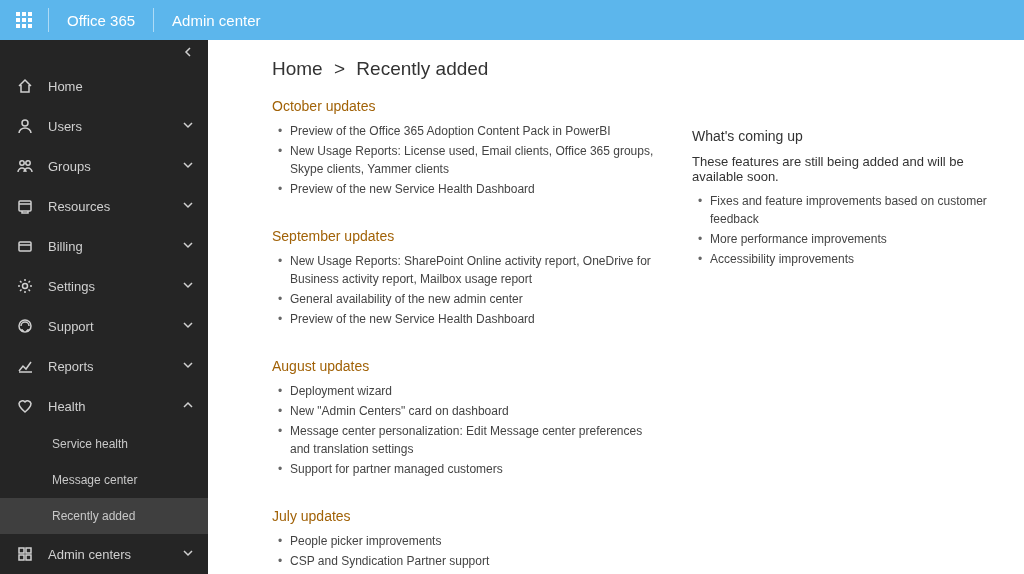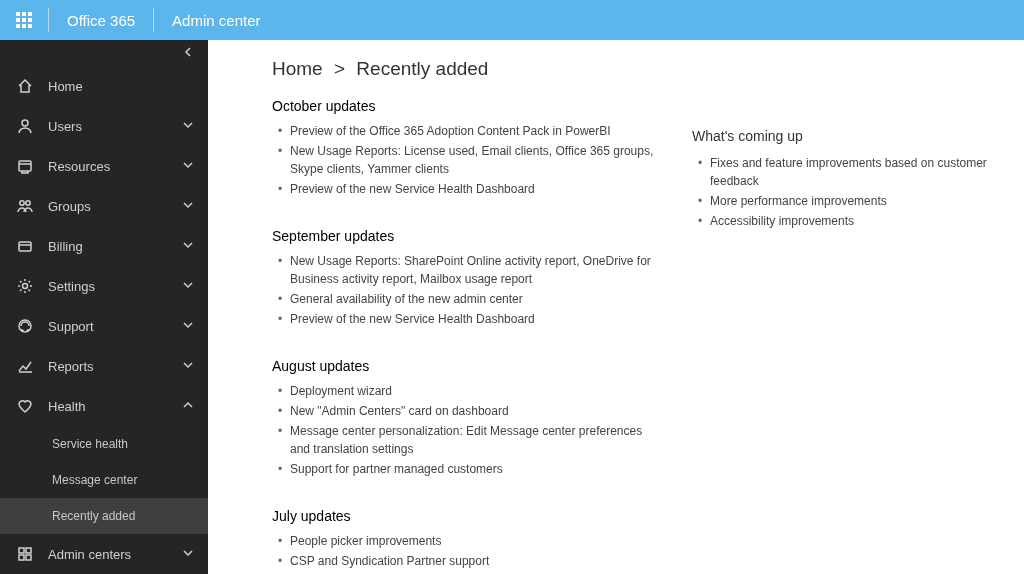--- a/index.html
+++ b/index.html
@@ -24,21 +24,21 @@
 .sub-item { height: 36px; display: flex; align-items: center; padding-left: 52px; font-size: 12px; cursor: pointer; color: #c8c8c8; }
 .sub-item.active { background: #3f3f3f; }
 
 .content { flex: 1; background: #fff; overflow: auto; border-radius: 20px; }
 .breadcrumb { padding: 18px 0 18px 64px; font-size: 19px; color: #333; font-weight: 300; }
 .breadcrumb .sep { margin: 0 6px; }
 .columns { display: flex; padding: 0 20px 20px 64px; }
 .col-main { width: 410px; padding-right: 20px; }
 .col-side { flex: 1; padding-left: 10px; }
 .section { margin-bottom: 30px; }
-.section h3 { font-size: 14px; font-weight: 400; color: #000000; margin-bottom: 8px; }
+.section h3 { font-size: 14px; font-weight: 400; color: #a16207; margin-bottom: 8px; }
 .section ul, .col-side ul { list-style: none; padding-left: 18px; }
 .section li, .col-side li { font-size: 12px; color: #444; line-height: 1.5; position: relative; padding-left: 0; margin-bottom: 2px; }
 .section li::before, .col-side li::before { content: "•"; position: absolute; left: -12px; color: #666; }
 .col-side h3 { font-size: 14px; font-weight: 400; color: #333; margin-bottom: 10px; margin-top: 30px; }
 .col-side .lead { font-size: 13px; color: #333; margin-bottom: 8px; }
 </style>
 </head>
 <body>
 
 <div class="topbar">
@@ -87,38 +87,38 @@
             </svg>
           </span>
           <span class="nav-label">Users</span>
           <span class="nav-chevron"><svg viewBox="0 0 12 12">
               <path d="M2 4 L6 8 L10 4"></path>
             </svg></span>
         </div>
         <div class="nav-item">
           <span class="nav-icon">
             <svg viewBox="0 0 16 16">
-              <rect x="2" y="3" width="12" height="10" rx="1"></rect>
-              <path d="M2 6h12M5 13v2h6v-2"></path>
-            </svg>
-          </span>
-          <span class="nav-label">Resources</span>
-          <span class="nav-chevron"><svg viewBox="0 0 12 12">
-              <path d="M2 4 L6 8 L10 4"></path>
-            </svg></span>
-        </div>
-        <div class="nav-item">
-          <span class="nav-icon">
-            <svg viewBox="0 0 16 16">
               <circle cx="5" cy="5" r="2.2"></circle>
               <circle cx="11" cy="5" r="2.2"></circle>
               <path d="M1 14c0-2 2-4 4-4s4 2 4 4M7 14c0-2 2-4 4-4s4 2 4 4"></path>
             </svg>
           </span>
           <span class="nav-label">Groups</span>
+          <span class="nav-chevron"><svg viewBox="0 0 12 12">
+              <path d="M2 4 L6 8 L10 4"></path>
+            </svg></span>
+        </div>
+        <div class="nav-item">
+          <span class="nav-icon">
+            <svg viewBox="0 0 16 16">
+              <rect x="2" y="3" width="12" height="10" rx="1"></rect>
+              <path d="M2 6h12M5 13v2h6v-2"></path>
+            </svg>
+          </span>
+          <span class="nav-label">Resources</span>
           <span class="nav-chevron"><svg viewBox="0 0 12 12">
               <path d="M2 4 L6 8 L10 4"></path>
             </svg></span>
         </div>
         <div class="nav-item">
           <span class="nav-icon">
             <svg viewBox="0 0 16 16">
               <rect x="2" y="4" width="12" height="9" rx="1"></rect>
               <path d="M2 7h12"></path>
             </svg>
@@ -232,20 +232,21 @@
             <h3>July updates</h3>
             <ul>
               <li>People picker improvements</li>
               <li>CSP and Syndication Partner support</li>
               <li>OneDrive in user details panel</li>
             </ul>
           </div>
         </div>
       <aside class="col-side">
         <h3>What's coming up</h3>
+        <p class="lead">These features are still being added and will be available soon.</p>
         <ul id="aside-list">
             <li>Fixes and feature improvements based on customer feedback</li>
             <li>More performance improvements</li>
             <li>Accessibility improvements</li>
           </ul>
       </aside>
     </div>
   </main>
 </div>
 

